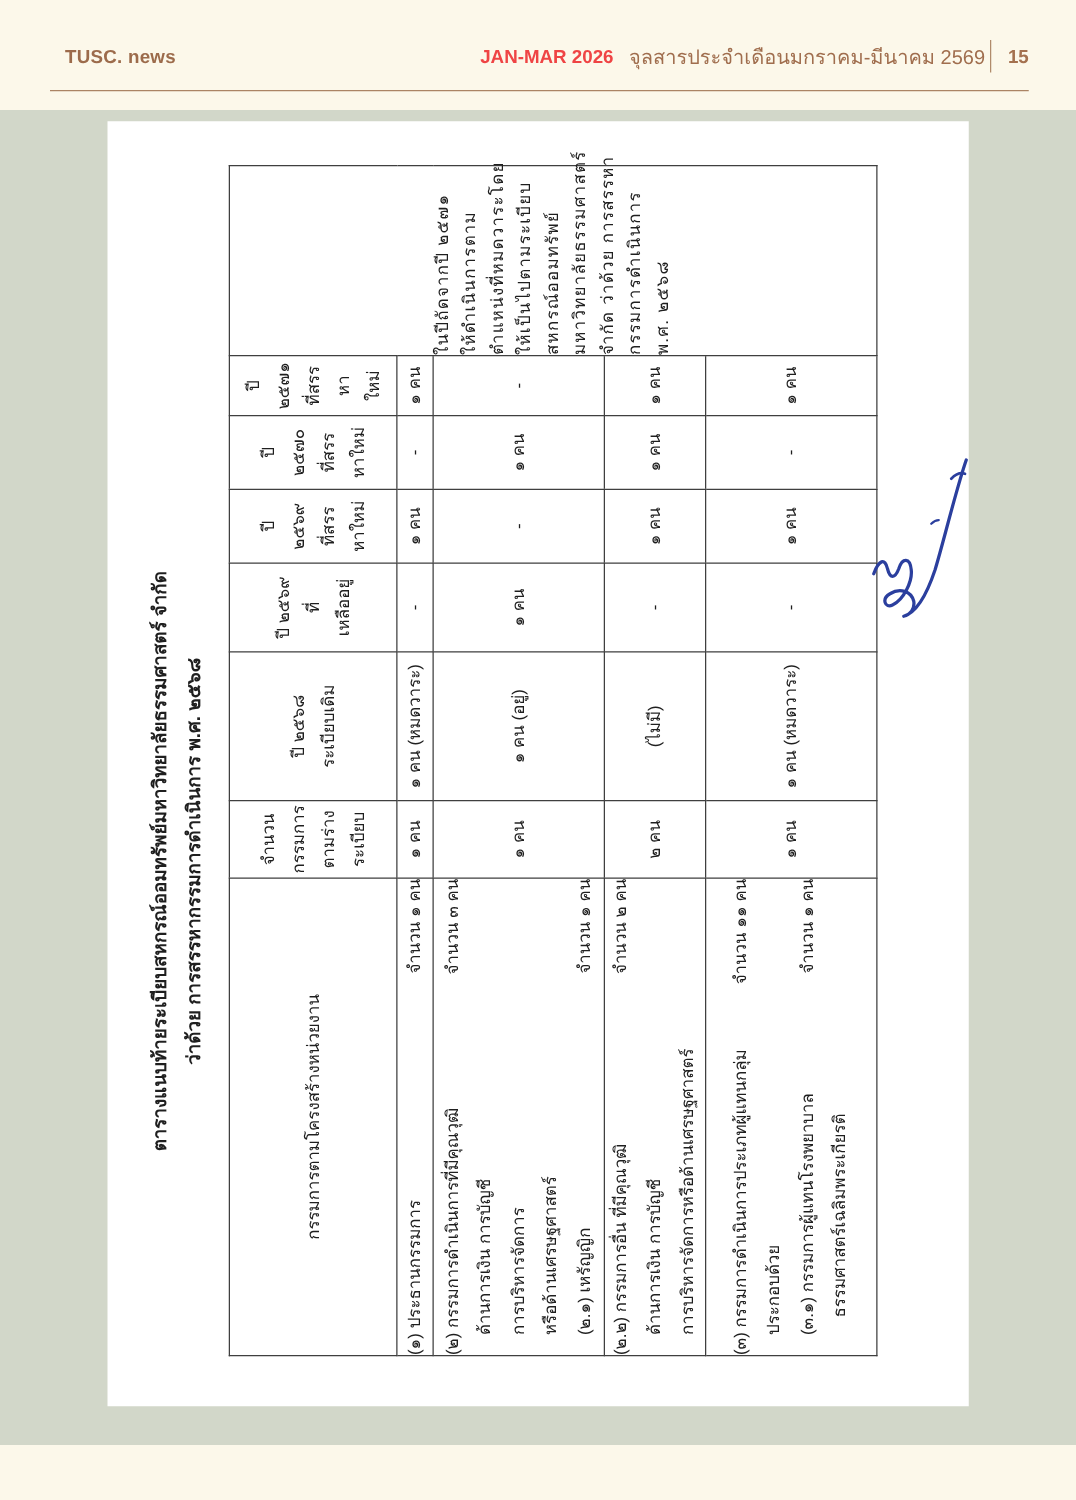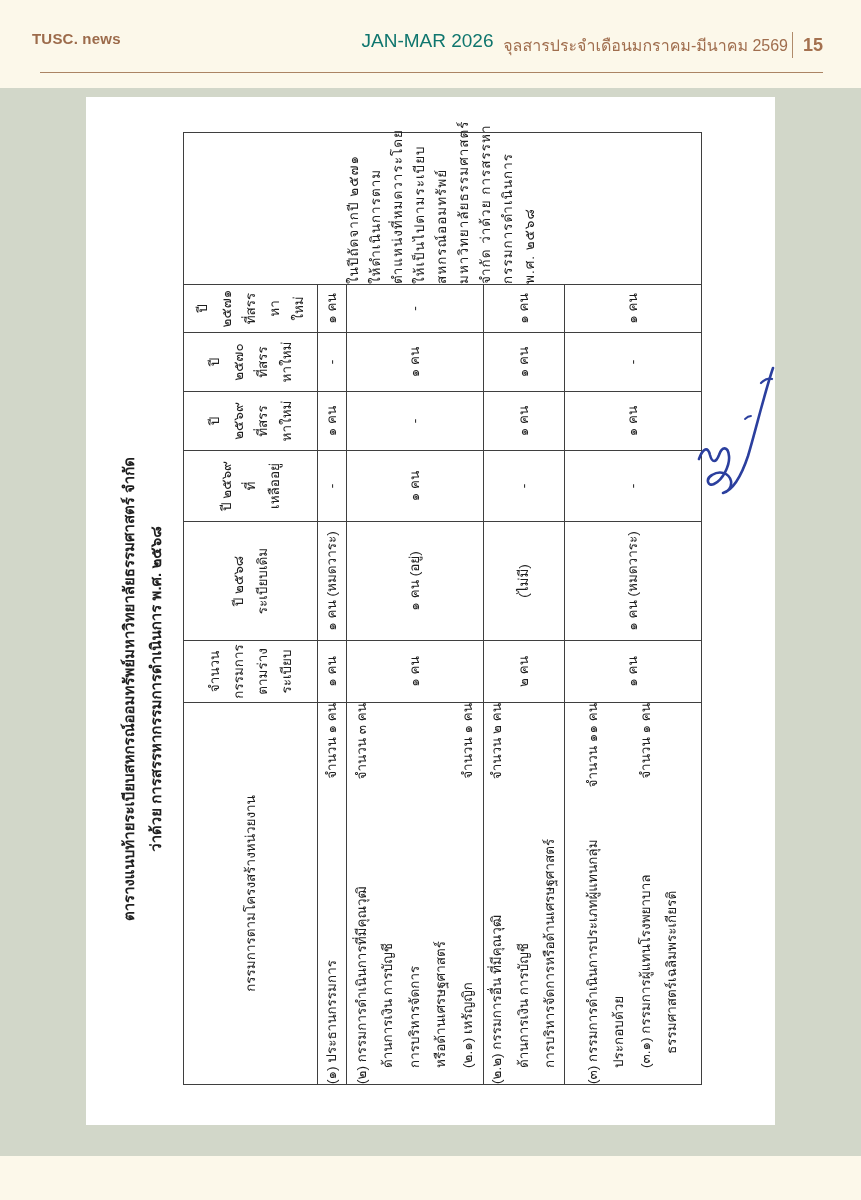--- a/index.html
+++ b/index.html
@@ -7,29 +7,29 @@
     width:861px;height:1200px;position:relative;overflow:hidden;
     font-family:"Liberation Sans","DejaVu Sans",sans-serif;
     background:#d2d7c9;
   }
   
   .masthead{
     position:absolute;left:0;top:0;width:861px;height:88px;
     background:#fcf8ea;
   }
   .masthead-row{
-    position:absolute;left:32px;right:38px;top:30px;height:30px;
-    display:flex;
+    position:absolute;left:52px;right:38px;top:30px;height:30px;
+    display:flex;align-items:center;
   }
   .brand{font-weight:bold;font-size:15px;color:#9c6b4b;letter-spacing:.2px;}
-  .issue{position:absolute;left:0;right:0;text-align:center;font-weight:normal;font-size:19px;color:#0f766e;}
+  .issue{position:absolute;left:0;right:0;text-align:center;font-weight:bold;font-size:15px;color:#ef4444;}
   .right-group{margin-left:auto;display:flex;align-items:center;gap:4px;z-index:2;}
   .th-title{font-size:16px;color:#a06e4e;}
   .vdiv{width:1px;height:26px;background:#b08b6b;}
-  .pageno{font-weight:bold;font-size:18px;color:#a4714f;min-width:26px;text-align:right;}
+  .pageno{font-weight:bold;font-size:15px;color:#a4714f;min-width:26px;text-align:right;}
   .mast-rule{position:absolute;left:40px;right:38px;top:72px;height:1px;background:#ab8464;}
   
   .canvas-green{position:absolute;left:0;top:88px;width:861px;height:1068px;background:#d2d7c9;}
   .footer-cream{position:absolute;left:0;top:1156px;width:861px;height:44px;background:#fcf8ea;}
   .sheet{
     position:absolute;left:86px;top:97px;width:689px;height:1028px;
     background:#ffffff;overflow:hidden;
   }
   
   .rotated{

